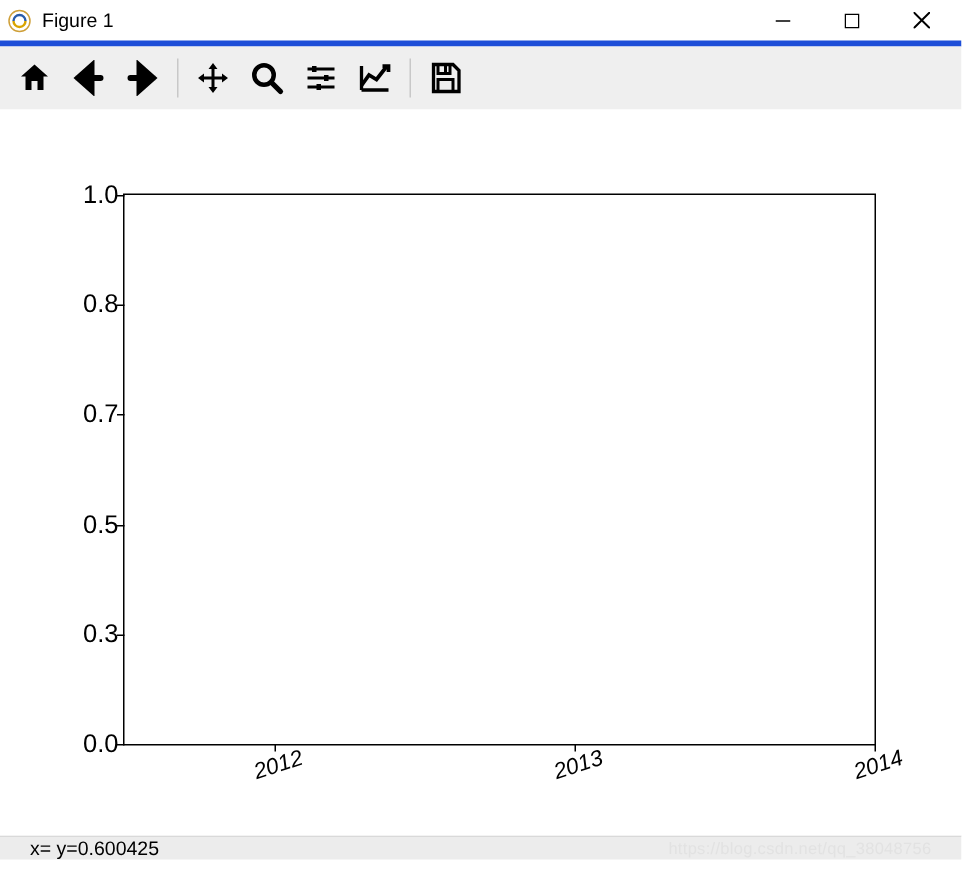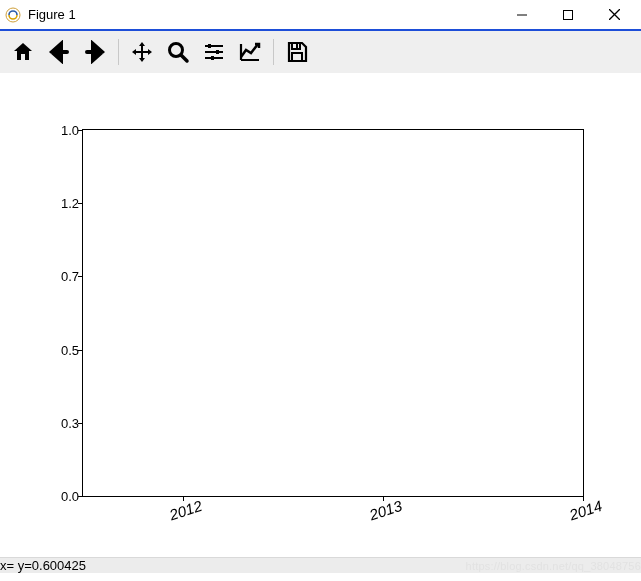--- a/index.html
+++ b/index.html
@@ -9,21 +9,21 @@
       width: 641px;
       height: 581px;
       overflow: hidden;
       background: #fff;
     }
     .titlebar {
       height: 31px;
       display: flex;
       align-items: center;
       padding: 0 4px;
-      border-bottom: 2px solid #1d4ed8;
+      border-bottom: 4px solid #1d4ed8;
       background: #fff;
     }
     .titlebar .app-icon {
       width: 18px; height: 18px;
       margin-right: 6px;
       display:flex;align-items:center;justify-content:center;
     }
     .titlebar .title { flex: 0 0 auto; color: #000; }
     .titlebar .spacer { flex: 1; }
     .winbtn {
@@ -62,21 +62,21 @@
       top: 56px;
       width: 502px;
       height: 368px;
       border: 1px solid #000;
     }
     .ytick {
       position: absolute;
       right: 100%;
       margin-right: 4px;
       transform: translateY(-50%);
-      font-size: 13px;
+      font-size: 17px;
       white-space: nowrap;
     }
     .ytick-mark {
       position:absolute;
       right:100%;
       width:5px;height:1px;background:#000;
     }
     .xtick-mark {
       position:absolute;
       top:100%;
@@ -89,21 +89,21 @@
       font-size: 15px;
       font-style: italic;
       transform-origin: center top;
       transform: translateX(-50%) rotate(-18deg);
     }
     .statusbar {
       height: 16px;
       background: #ececec;
       display: flex;
       align-items: center;
-      padding: 0 0;
+      padding: 0 20px;
       font-size: 13px;
       border-top: 1px solid #d9d9d9;
     }
     .statusbar .watermark {
       margin-left: auto;
       color: #e2e2e2;
       font-size: 11px;
       letter-spacing: 0.2px;
     }
   </style>
@@ -212,21 +212,21 @@
 
     <span class="ytick-mark" style="top:100%"></span>
       <span class="ytick" style="top:100%">0.0</span>
     <span class="ytick-mark" style="top:80%"></span>
       <span class="ytick" style="top:80%">0.3</span>
     <span class="ytick-mark" style="top:60%"></span>
       <span class="ytick" style="top:60%">0.5</span>
     <span class="ytick-mark" style="top:40%"></span>
       <span class="ytick" style="top:40%">0.7</span>
     <span class="ytick-mark" style="top:20%"></span>
-      <span class="ytick" style="top:20%">1.2</span>
+      <span class="ytick" style="top:20%">0.8</span>
     <span class="ytick-mark" style="top:0%"></span>
       <span class="ytick" style="top:0%">1.0</span>
 
     <span class="xtick-mark" style="left:20%"></span>
       <span class="xtick" style="left:20%">2012</span>
     <span class="xtick-mark" style="left:60%"></span>
       <span class="xtick" style="left:60%">2013</span>
     <span class="xtick-mark" style="left:100%"></span>
       <span class="xtick" style="left:100%">2014</span>
   </div>

